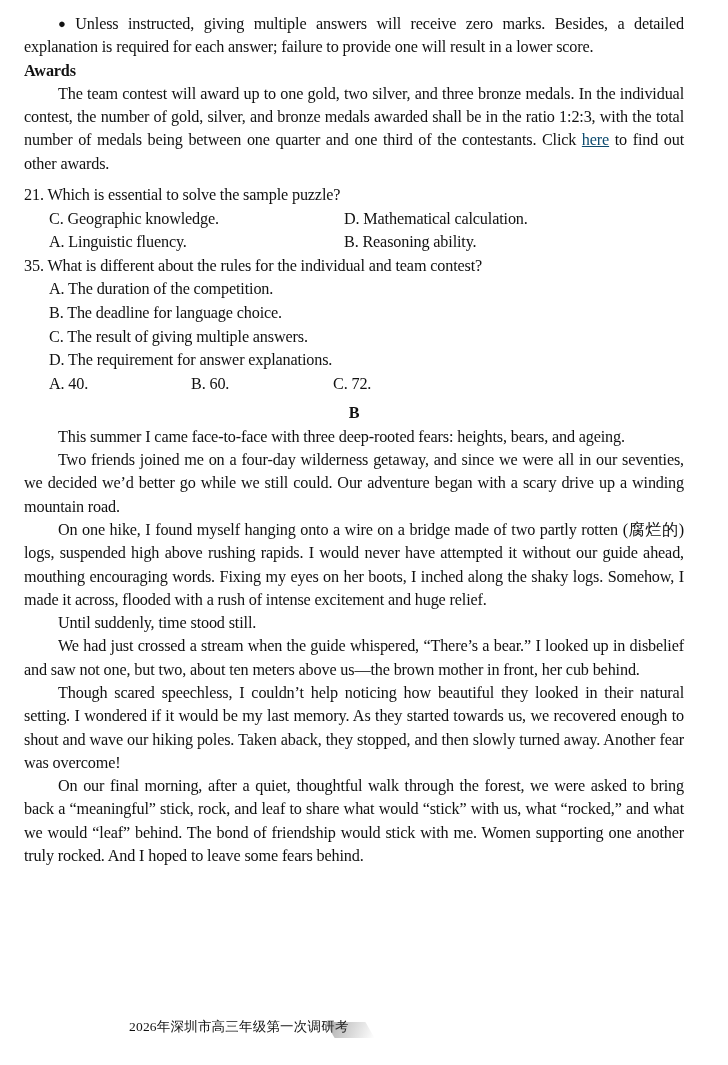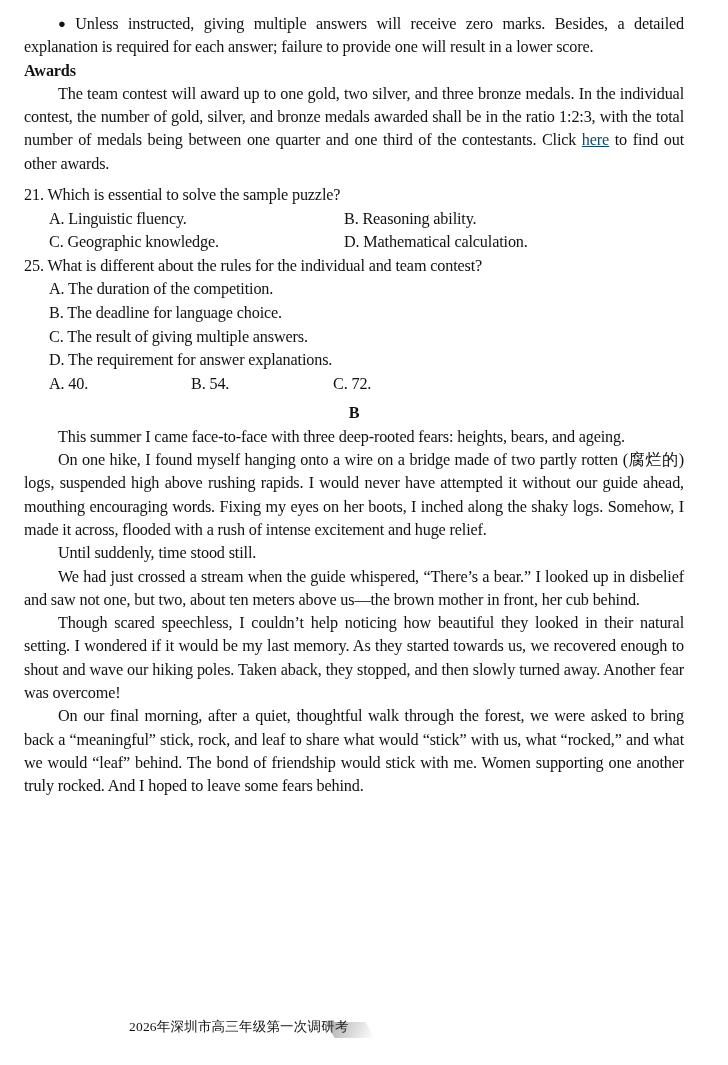--- a/index.html
+++ b/index.html
@@ -41,49 +41,50 @@
 
   <div class="heading">Awards</div>
 
   <p class="para"><span>The team contest will award up to one gold, two silver, and three bronze medals. In the individual contest, the number of gold, silver, and bronze medals awarded shall be in the ratio 1:2:3, with the total number of medals being between one quarter and one third of the contestants. Click </span><span class="link">here</span><span> to find out other awards.</span></p>
 
   <div class="section-gap"></div>
 
   <div class="q">
     <p class="q-stem">21. Which is essential to solve the sample puzzle?</p>
     <div class="opt-row">
+      <span class="cell2">C. Geographic knowledge.</span>
+      <span>D. Mathematical calculation.</span>
+    </div>
+    <div class="opt-row">
       <span class="cell2">A. Linguistic fluency.</span>
       <span>B. Reasoning ability.</span>
-    </div>
-    <div class="opt-row">
-      <span class="cell2">C. Geographic knowledge.</span>
-      <span>D. Mathematical calculation.</span>
     </div>
   </div>
 
   <div class="q">
-    <p class="q-stem">25. What is different about the rules for the individual and team contest?</p>
+    <p class="q-stem">35. What is different about the rules for the individual and team contest?</p>
     <div class="opt-single">A. The duration of the competition.</div>
     <div class="opt-single">B. The deadline for language choice.</div>
     <div class="opt-single">C. The result of giving multiple answers.</div>
     <div class="opt-single">D. The requirement for answer explanations.</div>
   </div>
 
   <div class="q">
     <div class="opt-row">
       <span class="cell4">A. 40.</span>
-      <span class="cell4">B. 54.</span>
+      <span class="cell4">B. 60.</span>
       <span class="cell4">C. 72.</span>
     </div>
   </div>
 
   <div class="center">B</div>
 
   <div>
     <p class="para">This summer I came face-to-face with three deep-rooted fears: heights, bears, and ageing.</p>
+    <p class="para">Two friends joined me on a four-day wilderness getaway, and since we were all in our seventies, we decided we’d better go while we still could. Our adventure began with a scary drive up a winding mountain road.</p>
     <p class="para">On one hike, I found myself hanging onto a wire on a bridge made of two partly rotten (腐烂的) logs, suspended high above rushing rapids. I would never have attempted it without our guide ahead, mouthing encouraging words. Fixing my eyes on her boots, I inched along the shaky logs. Somehow, I made it across, flooded with a rush of intense excitement and huge relief.</p>
     <p class="para">Until suddenly, time stood still.</p>
     <p class="para">We had just crossed a stream when the guide whispered, “There’s a bear.” I looked up in disbelief and saw not one, but two, about ten meters above us—the brown mother in front, her cub behind.</p>
     <p class="para">Though scared speechless, I couldn’t help noticing how beautiful they looked in their natural setting. I wondered if it would be my last memory. As they started towards us, we recovered enough to shout and wave our hiking poles. Taken aback, they stopped, and then slowly turned away. Another fear was overcome!</p>
     <p class="para">On our final morning, after a quiet, thoughtful walk through the forest, we were asked to bring back a “meaningful” stick, rock, and leaf to share what would “stick” with us, what “rocked,” and what we would “leaf” behind. The bond of friendship would stick with me. Women supporting one another truly rocked. And I hoped to leave some fears behind.</p>
   </div>
 </div>
 
 <div class="footer">2026年深圳市高三年级第一次调研考</div>
 <div class="footer-shadow"></div>

